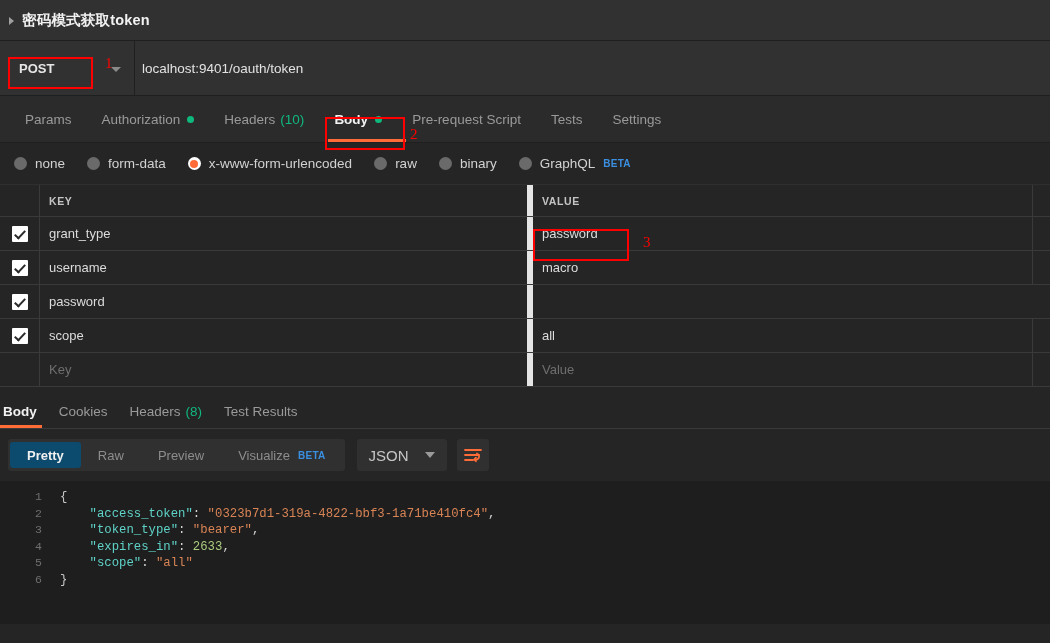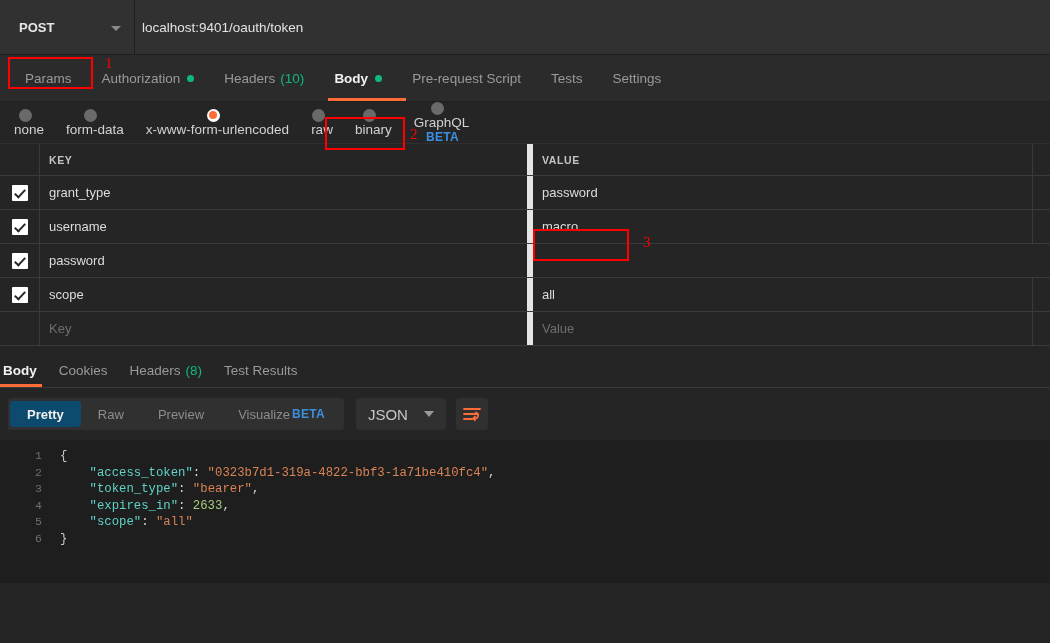--- a/index.html
+++ b/index.html
@@ -72,33 +72,33 @@
   }
   .dot-g { width: 7px; height: 7px; border-radius: 50%; background: #0fb97d; margin-left: 7px; }
   .cnt-g { color: #0fb97d; margin-left: 5px; }
 
   
   .radios {
     height: 42px; background: #252525;
     border-bottom: 1px solid #2f2f2f;
     display: flex; align-items: center; padding-left: 14px;
   }
-  .rad { display: flex; align-items: center; margin-right: 22px; font-size: 13.5px; color: #d2d2d2; flex-direction: column; }
+  .rad { display: flex; align-items: center; margin-right: 22px; font-size: 13.5px; color: #d2d2d2; }
   .rad .circ {
     width: 13px; height: 13px; border-radius: 50%;
     background: #6a6a6a; margin-right: 8px; position: relative;
   }
   .rad.sel .circ { background: #ffffff; }
   .rad.sel .circ::after {
     content: ""; position: absolute; left: 2.5px; top: 2.5px;
     width: 8px; height: 8px; border-radius: 50%; background: #ff6c37;
   }
   .beta {
-    color: #3b8fe0; font-size: 12px; font-weight: 700;
-    vertical-align: super; margin-left: 2px; letter-spacing: .3px;
+    color: #3b8fe0; font-size: 10px; font-weight: 700;
+    vertical-align: super; margin-left: 8px; letter-spacing: .3px;
   }
 
   
   .kvtable { background: #252525; }
   .kvrow { display: flex; height: 34px; border-bottom: 1px solid #3a3a3a; align-items: center; }
   .kvrow.header { height: 32px; }
   .c-chk { width: 40px; height: 100%; border-right: 1px solid #3a3a3a; display: flex; align-items: center; justify-content: center; }
   .c-key { width: 493px; height: 100%; border-right: 6px solid #e5e5e5; display: flex; align-items: center; padding-left: 9px; }
   .c-val { width: 500px; height: 100%; border-right: 1px solid #3a3a3a; display: flex; align-items: center; padding-left: 9px; position: relative; }
   .c-end { flex: 1; height: 100%; }
@@ -169,20 +169,24 @@
 
   
   .ann { position: absolute; border: 2.5px solid #ff0000; pointer-events: none; }
   .annnum { position: absolute; color: #ff0000; font-size: 15px; font-family: "Liberation Serif", serif; }
 </style>
 </head>
 <body>
 
 <div class="app">
 
+  <div class="titlebar">
+    <div class="tri"></div>
+    <div class="title-text">密码模式获取token</div>
+  </div>
 
   <div class="urlbar">
     <div class="method-wrap">
       <div class="method-label">POST</div>
       <div class="chev"></div>
     </div>
     <div class="url-text">localhost:9401/oauth/token</div>
   </div>
 
   <div class="reqtabs">

